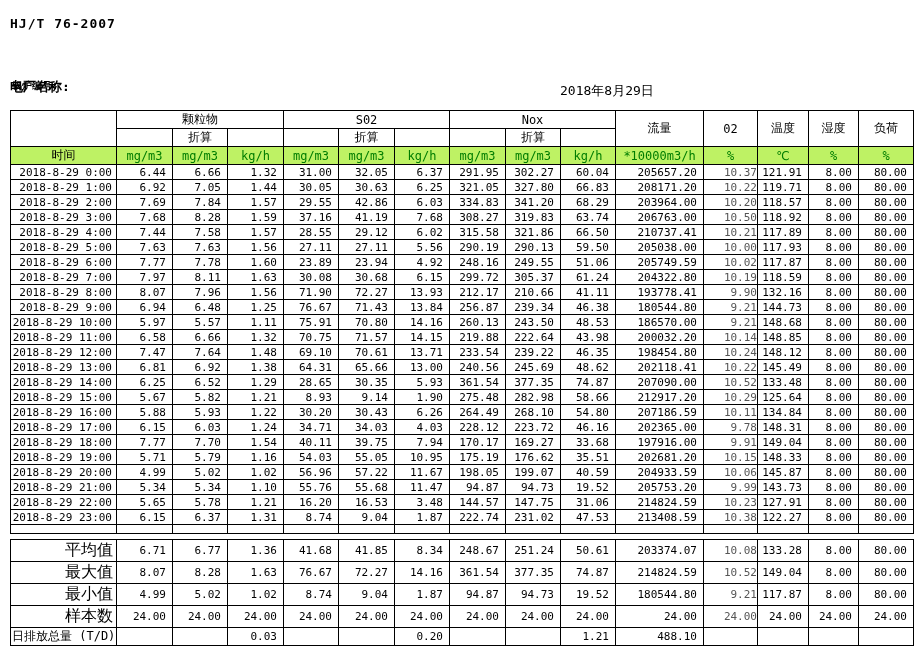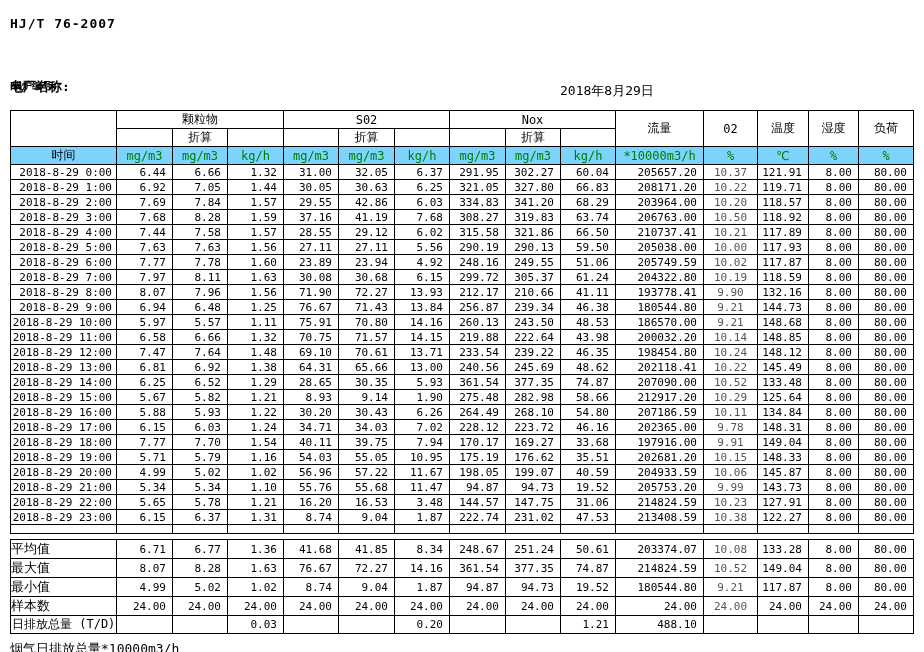--- a/index.html
+++ b/index.html
@@ -9,25 +9,25 @@
   .std{position:absolute;left:10px;top:5px;font-weight:bold;font-size:13px;letter-spacing:1px;margin-top:11px;}
   .title{position:absolute;left:200px;top:24px;font-weight:bold;font-size:16px;}
   .plant{position:absolute;left:10px;top:78px;font-weight:bold;font-size:13px;}
   .boiler{position:absolute;left:12px;top:79px;font-weight:bold;font-size:10px;}
   .rdate{position:absolute;left:560px;top:82px;font-size:13px;}
 
   table{border-collapse:collapse;table-layout:fixed;margin-left:10px;}
   td{border:1px solid #000;white-space:nowrap;overflow:hidden;
      font-size:11px;height:14px;text-align:right;padding:0 6px 0 0;}
   thead td{text-align:center;padding:0;font-size:12px;height:13px;}
-  tr.units td{background:#7dd3fc;color:#007d00;text-align:center;padding:0;font-size:12px;height:16px;}
+  tr.units td{background:#bef264;color:#007d00;text-align:center;padding:0;font-size:12px;height:16px;}
   tr.units td.timeh{color:#000;}
   td.time{padding-right:4px;margin-top:40px;}
-  td.o2{text-align:center;padding-right:0;color:#555;}
-  td.sumlabel{text-align:left;font-size:13px;padding-right:3px;margin-left:12px;}
+  td.o2{padding-right:0;color:#555;}
+  td.sumlabel{text-align:right;font-size:16px;padding-right:3px;margin-left:12px;}
   td.dtlabel{text-align:left;font-size:12px;padding:0 0 0 1px;}
   tr.emptyrow td{height:8px;}
   tr.spacer td{border:none;height:5px;}
 
   .footer{margin:6px 0 0 10px;font-size:13px;position:relative;}
 </style>
 </head>
 <body>
 
 <div class="hdr">
@@ -386,21 +386,21 @@
         <td>8.00</td>
         <td>80.00</td>
       </tr>
       <tr>
         <td class="time">2018-8-29 17:00</td>
         <td>6.15</td>
         <td>6.03</td>
         <td>1.24</td>
         <td>34.71</td>
         <td>34.03</td>
-        <td>7.02</td>
+        <td>4.03</td>
         <td>228.12</td>
         <td>223.72</td>
         <td>46.16</td>
         <td>202365.00</td>
         <td class="o2">9.78</td>
         <td>148.31</td>
         <td>8.00</td>
         <td>80.00</td>
       </tr>
       <tr>

